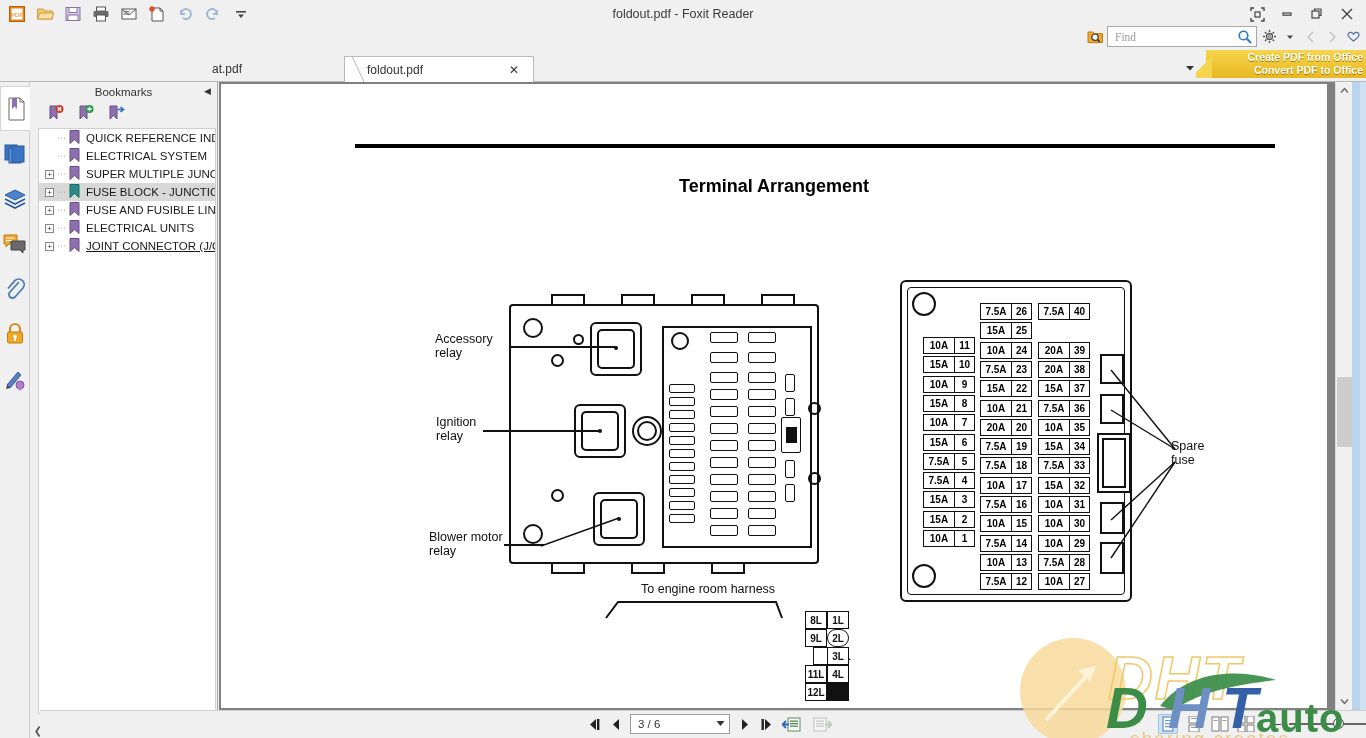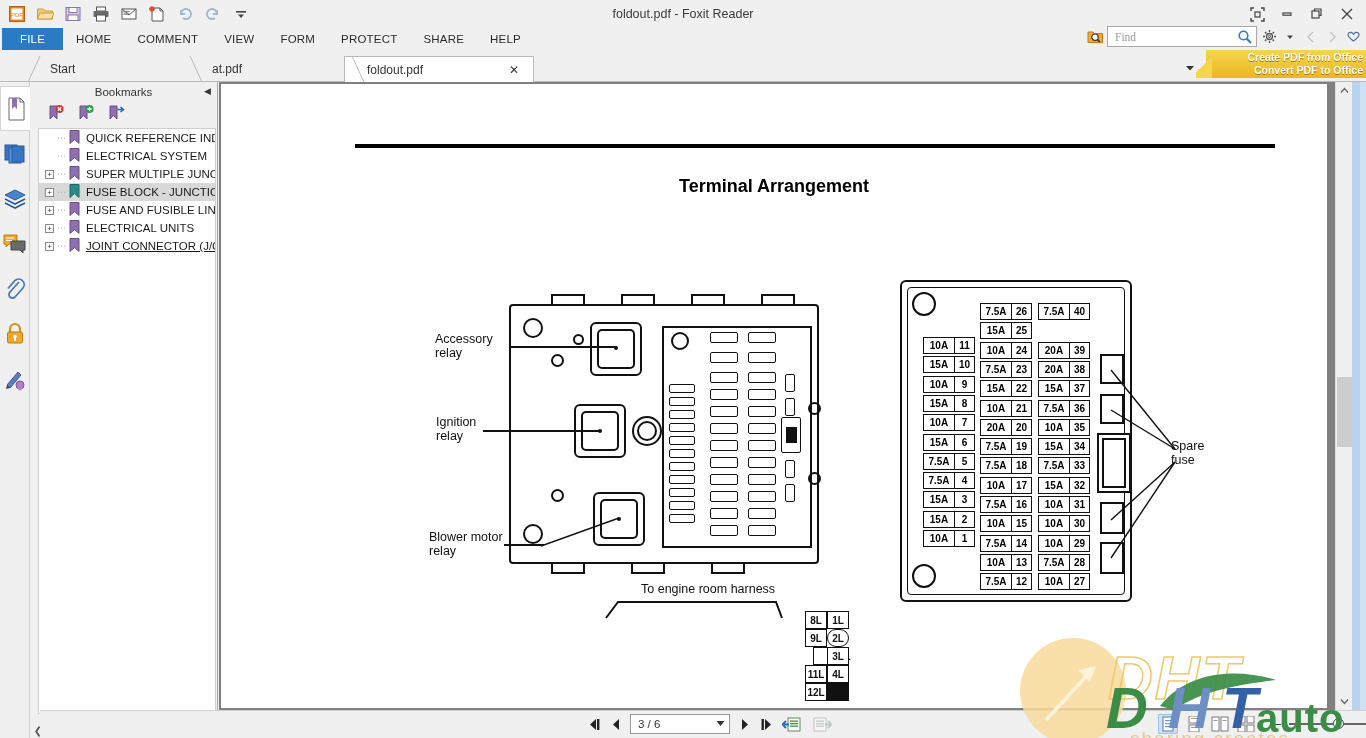--- a/index.html
+++ b/index.html
@@ -407,30 +407,20 @@
           </svg>
       </div>
       <div class="wctrl-btn">
         <svg width="14" height="14" viewBox="0 0 14 14">
             <path d="M2 2 L12 12 M12 2 L2 12" stroke="#444" stroke-width="1.4"></path>
           </svg>
       </div>
     </div>
   </div>
 
-  <div class="menubar">
-    <div class="menu-item file">FILE</div>
-    <div class="menu-item">HOME</div>
-    <div class="menu-item">COMMENT</div>
-    <div class="menu-item">VIEW</div>
-    <div class="menu-item">FORM</div>
-    <div class="menu-item">PROTECT</div>
-    <div class="menu-item">SHARE</div>
-    <div class="menu-item">HELP</div>
-  </div>
 
   <div class="searchwrap">
     <div class="tool-sm">
       <svg width="17" height="16" viewBox="0 0 17 16">
           <path d="M1 3 h5 l1.2 1.6 h8.3 v9 h-14.5 z" fill="#f0a832" stroke="#c07c10"></path>
           <circle cx="8" cy="8.2" r="3.2" fill="#fff" stroke="#333" stroke-width="1.2"></circle>
           <path d="M10.4 10.6 L13 13" stroke="#333" stroke-width="1.5"></path>
         </svg>
     </div>
     <div class="findbox">
@@ -465,31 +455,20 @@
         </svg>
     </div>
     <div class="tool-sm">
       <svg width="15" height="13" viewBox="0 0 15 13">
           <path d="M7.5 11 C2 7 1 5 2.6 3.2 C4 1.6 6.3 2.4 7.5 4.2 C8.7 2.4 11 1.6 12.4 3.2 C14 5 13 7 7.5 11 z" fill="none" stroke="#4a6fa8" stroke-width="1.2"></path>
         </svg>
     </div>
   </div>
 
   <div class="tabstrip">
-    <div class="tab" style="left:28px; width:168px;">
-      <svg class="skewL" style="left:-2px;" viewBox="0 0 16 26" preserveAspectRatio="none">
-          <path d="M14 0 L2 26" stroke="#b9b9b9" fill="none"></path>
-        </svg>
-      <div class="tab-inner">
-          <span>Start</span>
-        </div>
-      <svg class="skewR" style="right:-8px;" viewBox="0 0 16 26" preserveAspectRatio="none">
-          <path d="M2 0 L14 26" stroke="#b9b9b9" fill="none"></path>
-        </svg>
-    </div>
     <div class="tab active" style="left:344px; width:190px; border-top:1px solid #b9b9b9; border-left:1px solid #b9b9b9; border-right:1px solid #b9b9b9;">
       <div class="tab-inner" style="width:100%; justify-content:space-between; padding-right:14px;">
         <span>foldout.pdf</span>
         <span class="tabclose">✕</span>
       </div>
     </div>
     <div class="tab" style="left:190px; width:168px;">
       <div class="tab-inner">
           <span>at.pdf</span>
         </div>

